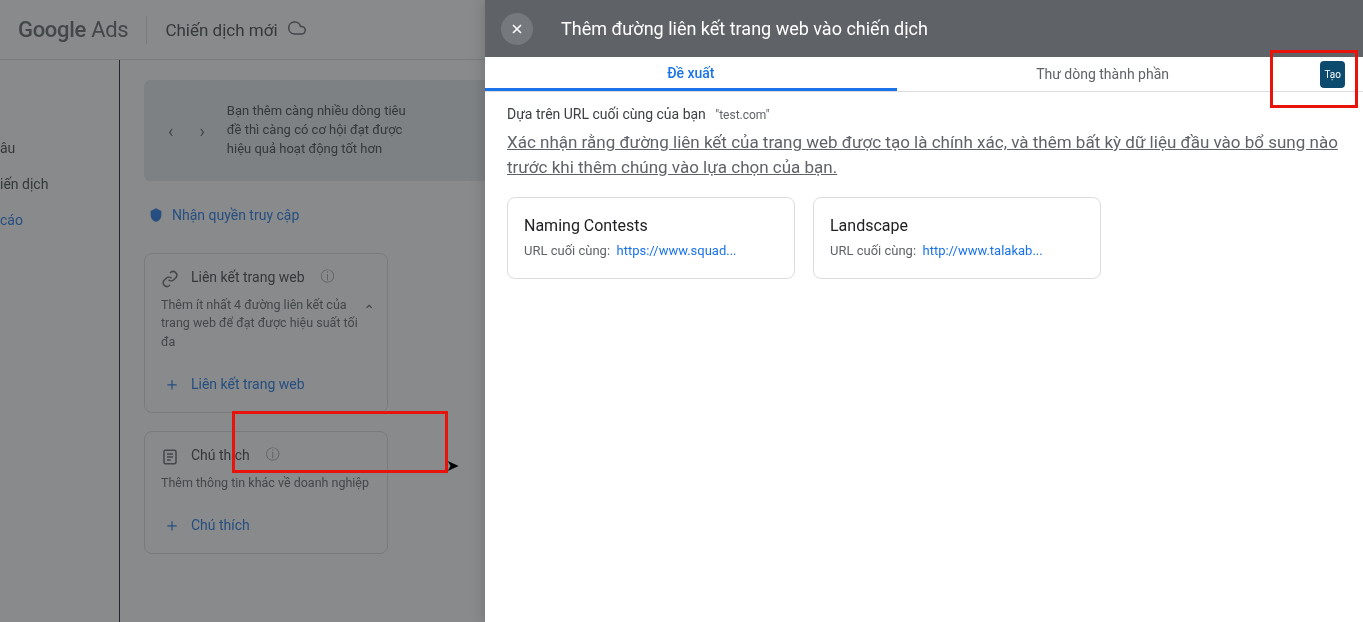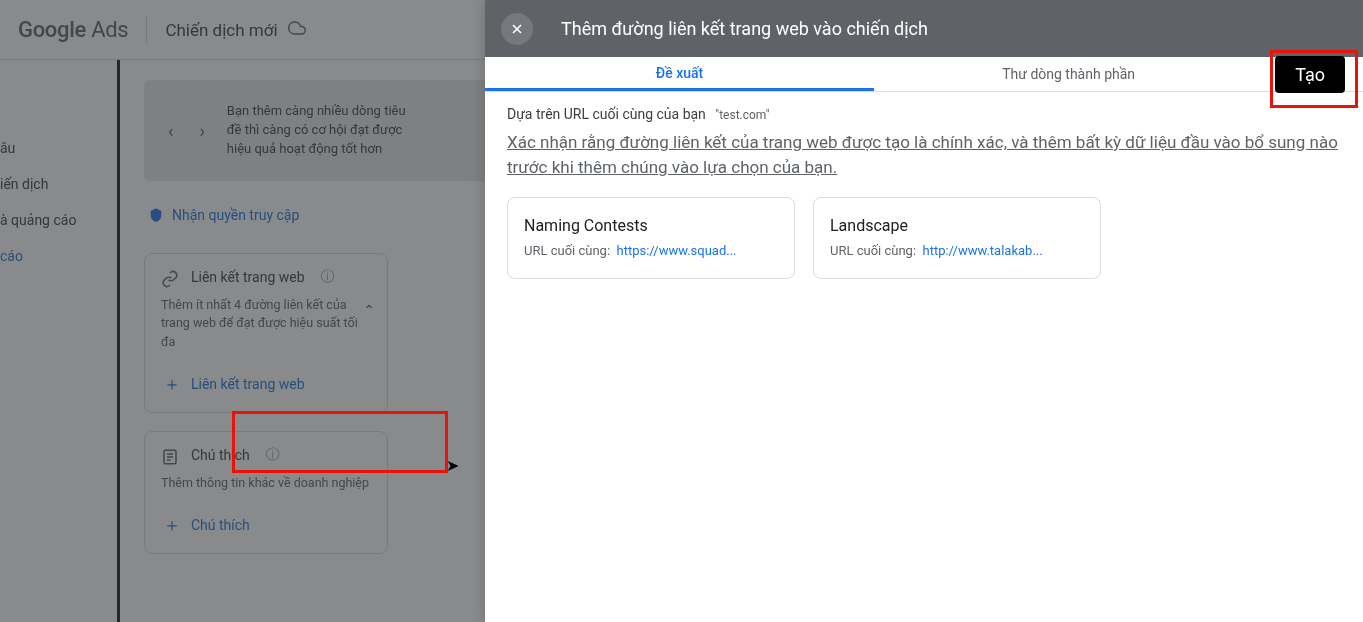--- a/index.html
+++ b/index.html
@@ -8,21 +8,21 @@
   
   .bg-app { position: absolute; inset: 0; filter: brightness(0.78) grayscale(0.02); }
   .bg-header { height: 60px; display: flex; align-items: center; padding: 0 18px; border-bottom: 1px solid #dadce0; background: #fff; }
   .bg-logo { font-size: 22px; color: #5f6368; font-weight: 400; letter-spacing: -0.3px; }
   .bg-logo b { font-weight: 500; }
   .bg-divider { width: 1px; height: 28px; background: #dadce0; margin: 0 18px; }
   .bg-title { font-size: 17px; color: #3c4043; }
   .bg-cloud { margin-left: 10px; color: #5f6368; font-size: 16px; }
 
   .bg-body { display: flex; height: calc(100% - 60px); }
-  .bg-sidebar { width: 120px; background: #fff; border-right: 3px solid #0f172a; padding-top: 70px; font-size: 14px; color: #3c4043; }
+  .bg-sidebar { width: 120px; background: #fff; border-right: 1px solid #0f172a; padding-top: 70px; font-size: 14px; color: #3c4043; }
   .bg-sidebar .item { padding: 10px 10px 10px 0; text-align: left; }
   .bg-sidebar .item.active { color: #1a73e8; border-left: 3px solid #1a73e8; padding-left: 6px; margin-left: -9px; }
 
   .bg-main { flex: 1; padding: 20px 24px; background: #fff; }
   .bg-carousel { background: #e8eaed; border-radius: 6px; padding: 22px 20px; display: flex; align-items: center; gap: 18px; margin-bottom: 26px; }
   .bg-carousel .chev { color: #5f6368; font-size: 18px; padding: 4px; }
   .bg-carousel .txt { font-size: 13px; color: #3c4043; line-height: 1.45; max-width: 180px; }
 
   .bg-access { color: #1a73e8; font-size: 14px; display: flex; align-items: center; gap: 8px; margin: 0 0 30px 4px; }
   .bg-access .shield { width: 16px; height: 16px; }
@@ -47,21 +47,21 @@
 
   
   .panel { position: absolute; left: 485px; top: 0; right: 0; bottom: 0; background: #fff; display: flex; flex-direction: column; box-shadow: -2px 0 12px rgba(0,0,0,0.15); }
   .panel-hd { background: #5f6368; height: 57px; display: flex; align-items: center; padding: 0 16px; gap: 14px; }
   .panel-hd .close { width: 32px; height: 32px; border-radius: 50%; background: rgba(255,255,255,0.14); display: flex; align-items: center; justify-content: center; color: #fff; font-size: 18px; cursor: pointer; }
   .panel-hd .ttl { color: #fff; font-size: 18px; margin-left: 14px; }
 
   .panel-tabs { display: flex; align-items: center; border-bottom: 1px solid #dadce0; padding: 0 18px 0 0; height: 35px; position: relative; }
   .panel-tabs .tab { flex: 1; text-align: center; font-size: 14px; color: #5f6368; height: 100%; display: flex; align-items: center; justify-content: center; cursor: pointer; }
   .panel-tabs .tab.active { color: #1a73e8; border-bottom: 3px solid #1a73e8; font-weight: 500; }
-  .panel-tabs .create-btn { background: #000000; color: #fff; border: none; border-radius: 4px; padding: 8px 20px; font-size: 18px; cursor: pointer; margin-left: 12px; }
+  .panel-tabs .create-btn { background: #0c4a6e; color: #fff; border: none; border-radius: 4px; padding: 8px 4px; font-size: 10px; cursor: pointer; margin-left: 12px; }
 
   .panel-body { padding: 14px 22px; }
   .pb-line1 { font-size: 14px; color: #3c4043; }
   .pb-line1 .url { color: #5f6368; font-size: 12px; margin-left: 6px; }
   .pb-line2 { font-size: 17px; color: #5f6368; margin-top: 8px; line-height: 1.45; text-decoration: underline; }
 
   .sugg-row { display: flex; gap: 18px; margin-top: 18px; }
   .sugg { border: 1px solid #dadce0; border-radius: 8px; padding: 18px 16px 20px 16px; width: 288px; cursor: pointer; }
   .sugg .st { font-size: 16px; color: #202124; margin-bottom: 8px; }
   .sugg .su { font-size: 13px; color: #5f6368; white-space: nowrap; overflow: hidden; text-overflow: ellipsis; }
@@ -84,21 +84,20 @@
       <svg width="18" height="18" viewBox="0 0 24 24" fill="none" stroke="currentColor" stroke-width="2">
           <path d="M18 10h-1.26A8 8 0 1 0 9 20h9a5 5 0 0 0 0-10z"></path>
         </svg>
     </span>
   </div>
 
   <div class="bg-body">
     <div class="bg-sidebar">
       <div class="item">âu</div>
       <div class="item">iến dịch</div>
-      <div class="item">à quảng cáo</div>
       <div class="item active">cáo</div>
     </div>
 
     <div class="bg-main">
       <div class="bg-carousel">
         <span class="chev">‹</span>
         <span class="chev">›</span>
         <div class="txt">Bạn thêm càng nhiều dòng tiêu đề thì càng có cơ hội đạt được hiệu quả hoạt động tốt hơn</div>
       </div>
 

